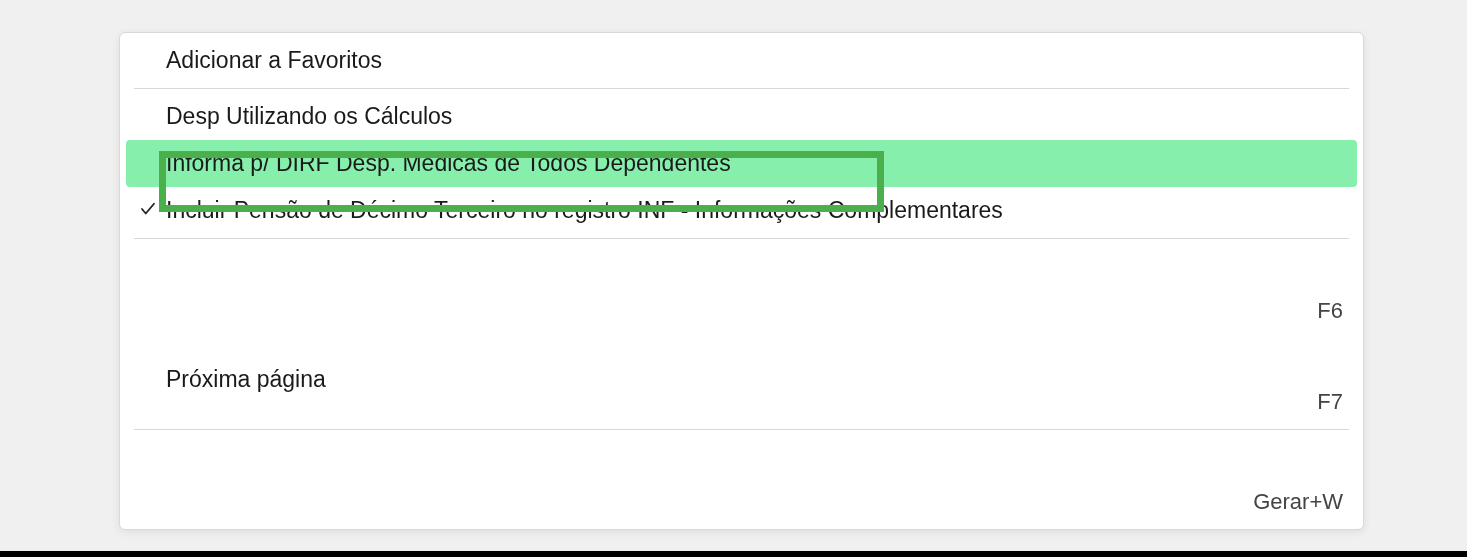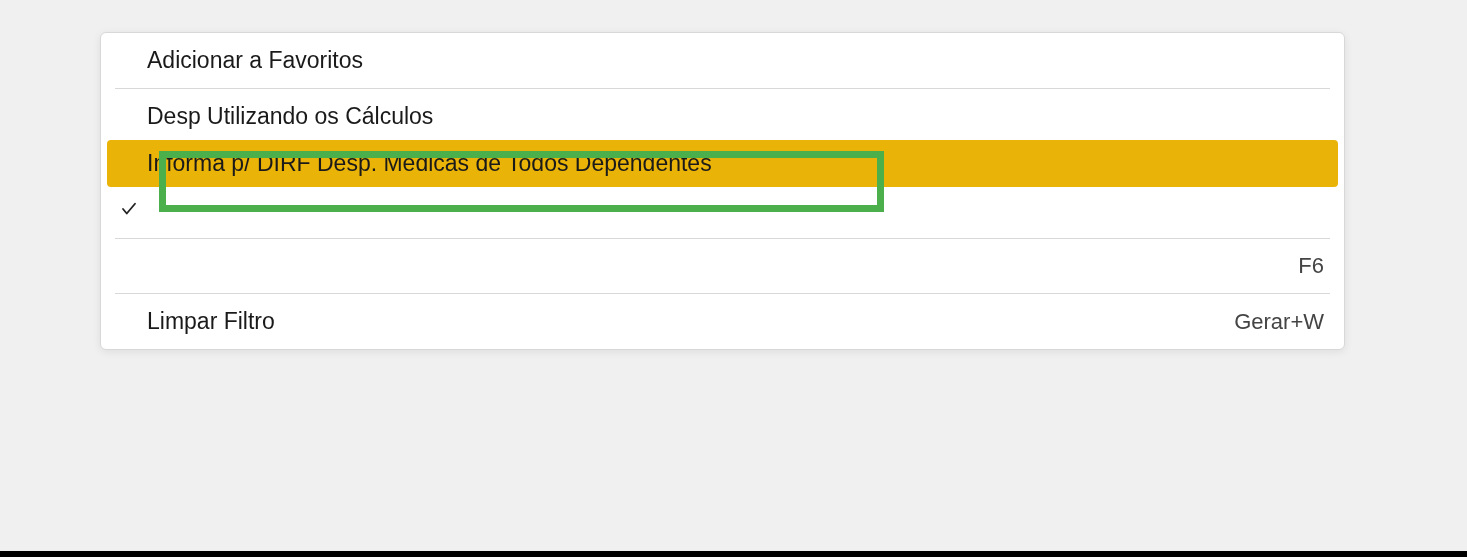--- a/index.html
+++ b/index.html
@@ -10,21 +10,21 @@
     body {
       background: #f0f0f0;
       font-family: 'Segoe UI', Tahoma, Geneva, sans-serif;
       width: 1467px;
       height: 557px;
       position: relative;
       overflow: hidden;
     }
     .menu-container {
       position: absolute;
-      left: 100px;
+      left: 119px;
       top: 32px;
       width: 1245px;
       background: #ffffff;
       border: 1px solid #d8d8d8;
       border-radius: 6px;
       box-shadow: 0 2px 8px rgba(0,0,0,0.08);
       padding: 4px 0;
     }
     .menu-item {
       display: flex;
@@ -46,28 +46,29 @@
       width: 18px;
       height: 18px;
     }
     .menu-item .label {
       flex: 1;
     }
     .menu-item .shortcut {
       color: #444;
       font-size: 22px;
       margin-left: auto;
+      margin-top: 45px;
     }
     .separator {
       height: 1px;
       background: #d8d8d8;
       margin: 4px 14px;
     }
     .hover-bg {
-      background: #eab308;
+      background: #86efac;
       border-radius: 4px;
       margin: 0 6px;
       padding-left: 4px;
       padding-right: 14px;
       align-items: flex-end;
     }
     .highlight-box {
       position: absolute;
       border: 7px solid #4bb04b;
       pointer-events: none;
@@ -105,35 +106,40 @@
   </div>
 
   <div class="menu-item">
     <span class="check-slot">
       <span class="check-icon">
         <svg viewBox="0 0 24 24" fill="none" stroke="#222" stroke-width="2.4" stroke-linecap="round" stroke-linejoin="round">
           <polyline points="4 12 9 18 20 5"></polyline>
         </svg>
       </span>
     </span>
+    <span class="label">Incluir Pensão de Décimo Terceiro no  registro INF - Informações Complementares</span>
   </div>
 
   <div class="separator"></div>
 
   <div class="menu-item">
     <span class="check-slot"></span>
     <span class="shortcut">F6</span>
   </div>
 
+  <div class="menu-item">
+    <span class="check-slot"></span>
+    <span class="label">Próxima página</span>
+    <span class="shortcut">F7</span>
+  </div>
 
   <div class="separator"></div>
 
   <div class="menu-item">
     <span class="check-slot"></span>
-    <span class="label">Limpar Filtro</span>
     <span class="shortcut">Gerar+W</span>
   </div>
 
 </div>
 
 <div class="highlight-box" style="left:159px; top:151px; width:725px; height:61px;"></div>
 
 <div class="bottom-stripe"></div>
 
 </body></html>

